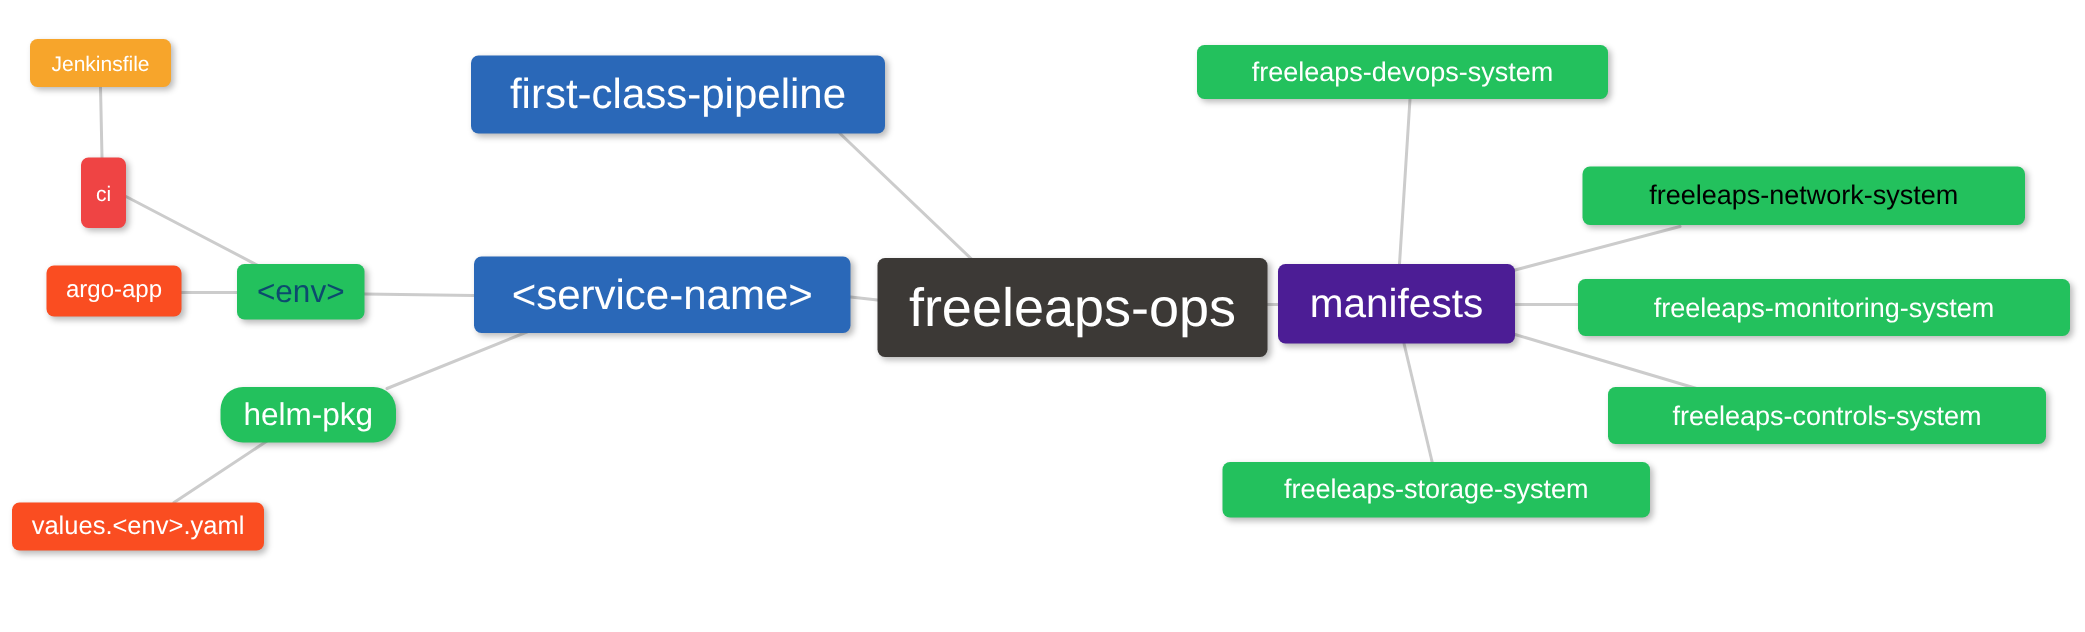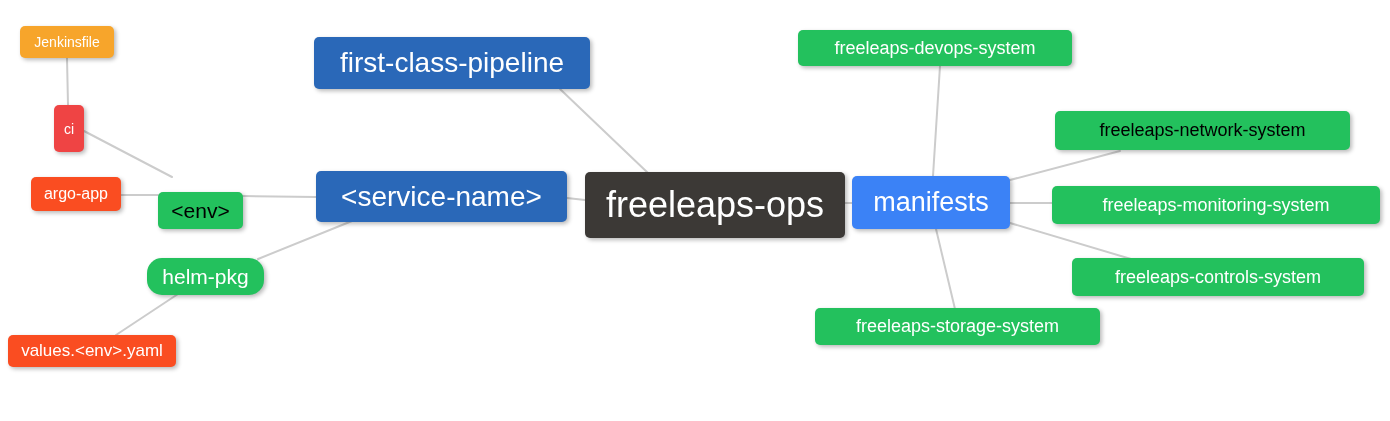--- a/index.html
+++ b/index.html
@@ -53,25 +53,25 @@
       <line x1="933" y1="176" x2="940" y2="66" stroke="#cccccc" stroke-width="2" stroke-linecap="round"></line>
       <line x1="1010" y1="180" x2="1120" y2="151" stroke="#cccccc" stroke-width="2" stroke-linecap="round"></line>
       <line x1="1010" y1="203" x2="1052" y2="203" stroke="#cccccc" stroke-width="2" stroke-linecap="round"></line>
       <line x1="1010" y1="223" x2="1131" y2="259" stroke="#cccccc" stroke-width="2" stroke-linecap="round"></line>
       <line x1="936" y1="229" x2="955" y2="309" stroke="#cccccc" stroke-width="2" stroke-linecap="round"></line>
     </svg>
 
 <div class="node" style="left: 20px; top: 26px; width: 94px; height: 32px; font-size: 14px; background: rgb(247, 165, 43); color: rgb(255, 255, 255);">Jenkinsfile</div>
     <div class="node" style="left: 54px; top: 105px; width: 30px; height: 47px; font-size: 14px; background: #ef4444; color: rgb(255, 255, 255);">ci</div>
     <div class="node" style="left: 31px; top: 177px; width: 90px; height: 34px; font-size: 16px; background: rgb(250, 77, 33); color: rgb(255, 255, 255);">argo-app</div>
-    <div class="node" style="left: 158px; top: 176px; width: 85px; height: 37px; font-size: 21px; background: rgb(35, 193, 93); color: #000000; margin-top: 16px;">&lt;env&gt;</div>
+    <div class="node" style="left: 158px; top: 176px; width: 85px; height: 37px; font-size: 21px; background: rgb(35, 193, 93); color: #0c4a6e;">&lt;env&gt;</div>
     <div class="node" style="left: 147px; top: 258px; width: 117px; height: 37px; font-size: 21px; background: rgb(35, 193, 93); color: rgb(255, 255, 255); border-radius: 15px;">helm-pkg</div>
     <div class="node" style="left: 8px; top: 335px; width: 168px; height: 32px; font-size: 17px; background: rgb(250, 77, 33); color: rgb(255, 255, 255);">values.&lt;env&gt;.yaml</div>
     <div class="node" style="left: 314px; top: 37px; width: 276px; height: 52px; font-size: 28px; background: rgb(42, 104, 184); color: rgb(255, 255, 255);">first-class-pipeline</div>
     <div class="node" style="left: 316px; top: 171px; width: 251px; height: 51px; font-size: 28px; background: rgb(42, 104, 184); color: rgb(255, 255, 255);">&lt;service-name&gt;</div>
     <div class="node" style="left: 585px; top: 172px; width: 260px; height: 66px; font-size: 36px; background: rgb(60, 57, 54); color: rgb(255, 255, 255);">freeleaps-ops</div>
-    <div class="node" style="left: 852px; top: 176px; width: 158px; height: 53px; font-size: 27px; background: #3b82f6; color: rgb(255, 255, 255);">manifests</div>
+    <div class="node" style="left: 852px; top: 176px; width: 158px; height: 53px; font-size: 27px; background: #4c1d95; color: rgb(255, 255, 255);">manifests</div>
     <div class="node" style="left: 798px; top: 30px; width: 274px; height: 36px; font-size: 18px; background: rgb(35, 193, 93); color: rgb(255, 255, 255);">freeleaps-devops-system</div>
     <div class="node" style="left: 1055px; top: 111px; width: 295px; height: 39px; font-size: 18px; background: rgb(35, 193, 93); color: #000000;">freeleaps-network-system</div>
     <div class="node" style="left: 1052px; top: 186px; width: 328px; height: 38px; font-size: 18px; background: rgb(35, 193, 93); color: rgb(255, 255, 255); text-align: center;">freeleaps-monitoring-system</div>
     <div class="node" style="left: 1060px; top: 258px; width: 292px; height: 38px; font-size: 18px; background: rgb(35, 193, 93); color: rgb(255, 255, 255); margin-left: 12px;">freeleaps-controls-system</div>
     <div class="node" style="left: 815px; top: 308px; width: 285px; height: 37px; font-size: 18px; background: rgb(35, 193, 93); color: rgb(255, 255, 255);">freeleaps-storage-system</div>
   </div>
 
 </body></html>

